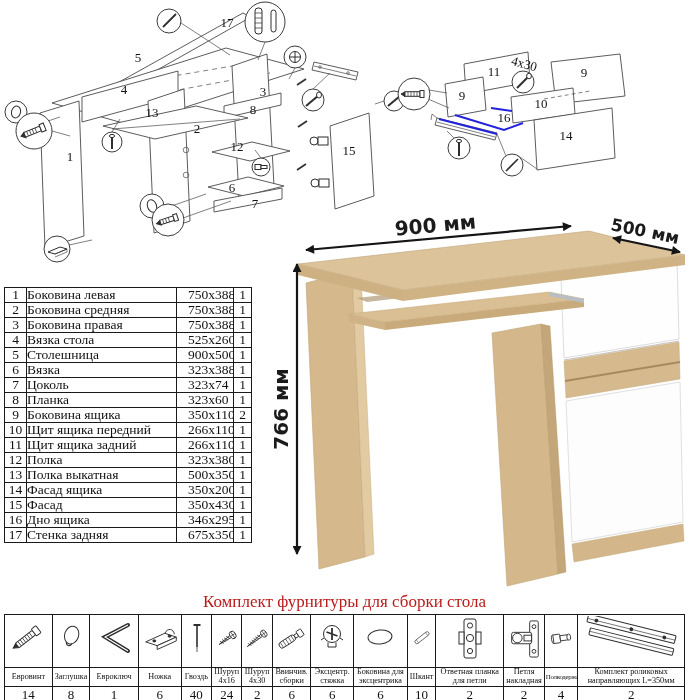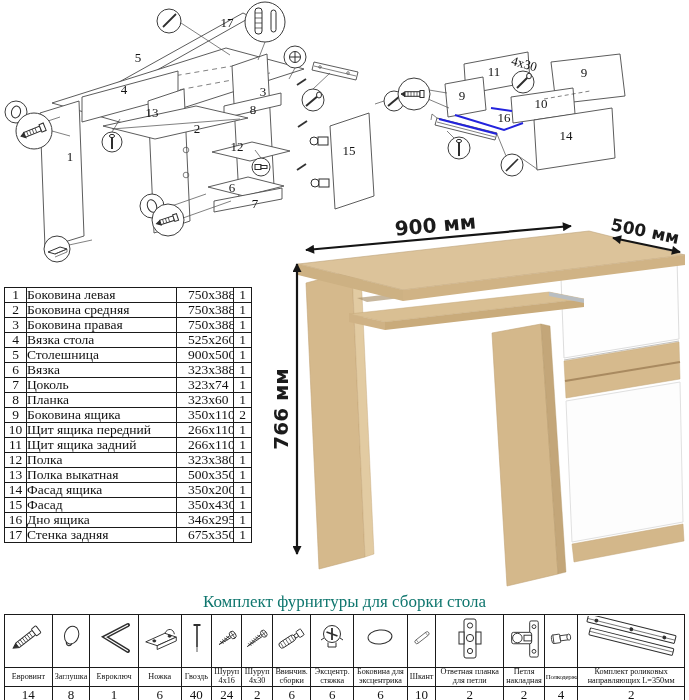--- a/index.html
+++ b/index.html
@@ -8,21 +8,21 @@
   .page{position:relative;width:689px;height:700px;background:#fff;overflow:hidden}
   #art{position:absolute;left:0;top:0}
   
   .parts-table{position:absolute;left:4px;top:287px;width:247px;border-collapse:collapse;table-layout:fixed;background:#fff}
   .parts-table td{border:1px solid #1a1a1a;font-size:13.5px;height:15px;line-height:1;padding:0 2px;white-space:nowrap;overflow:hidden}
   .parts-table .c-num{text-align:center}
   .parts-table .c-name{padding-left:0}
   .parts-table .c-size{padding-left:11px}
   .parts-table .c-qty{text-align:center}
   
-  .hw-title{position:absolute;left:0;top:592px;width:689px;text-align:center;font-size:17px;color:#0f766e}
+  .hw-title{position:absolute;left:0;top:592px;width:689px;text-align:center;font-size:17px;color:#b91c1c}
   .hw-table{position:absolute;left:4px;top:614px;width:681px;border-collapse:collapse;table-layout:fixed;background:#fff}
   .hw-table td{border:1px solid #1a1a1a;text-align:center;vertical-align:middle;overflow:hidden;background:#fff}
   .hw-table tr.r-icon td{height:48px;padding:1px}
   .hw-table tr.r-name td{height:19px;font-size:8.2px;line-height:1.08;padding:0 1px}
   .hw-table tr.r-name td.sm{font-size:6.9px;letter-spacing:-.3px}
   .hw-table tr.r-qty td{height:15px;font-size:13px;line-height:1}
   
   .pnl{fill:#fff;stroke:#4a4a4a;stroke-width:.9}
   .ln{stroke:#4a4a4a;stroke-width:.7;fill:none}
   .co{fill:#fff;stroke:#3c3c3c;stroke-width:1}

